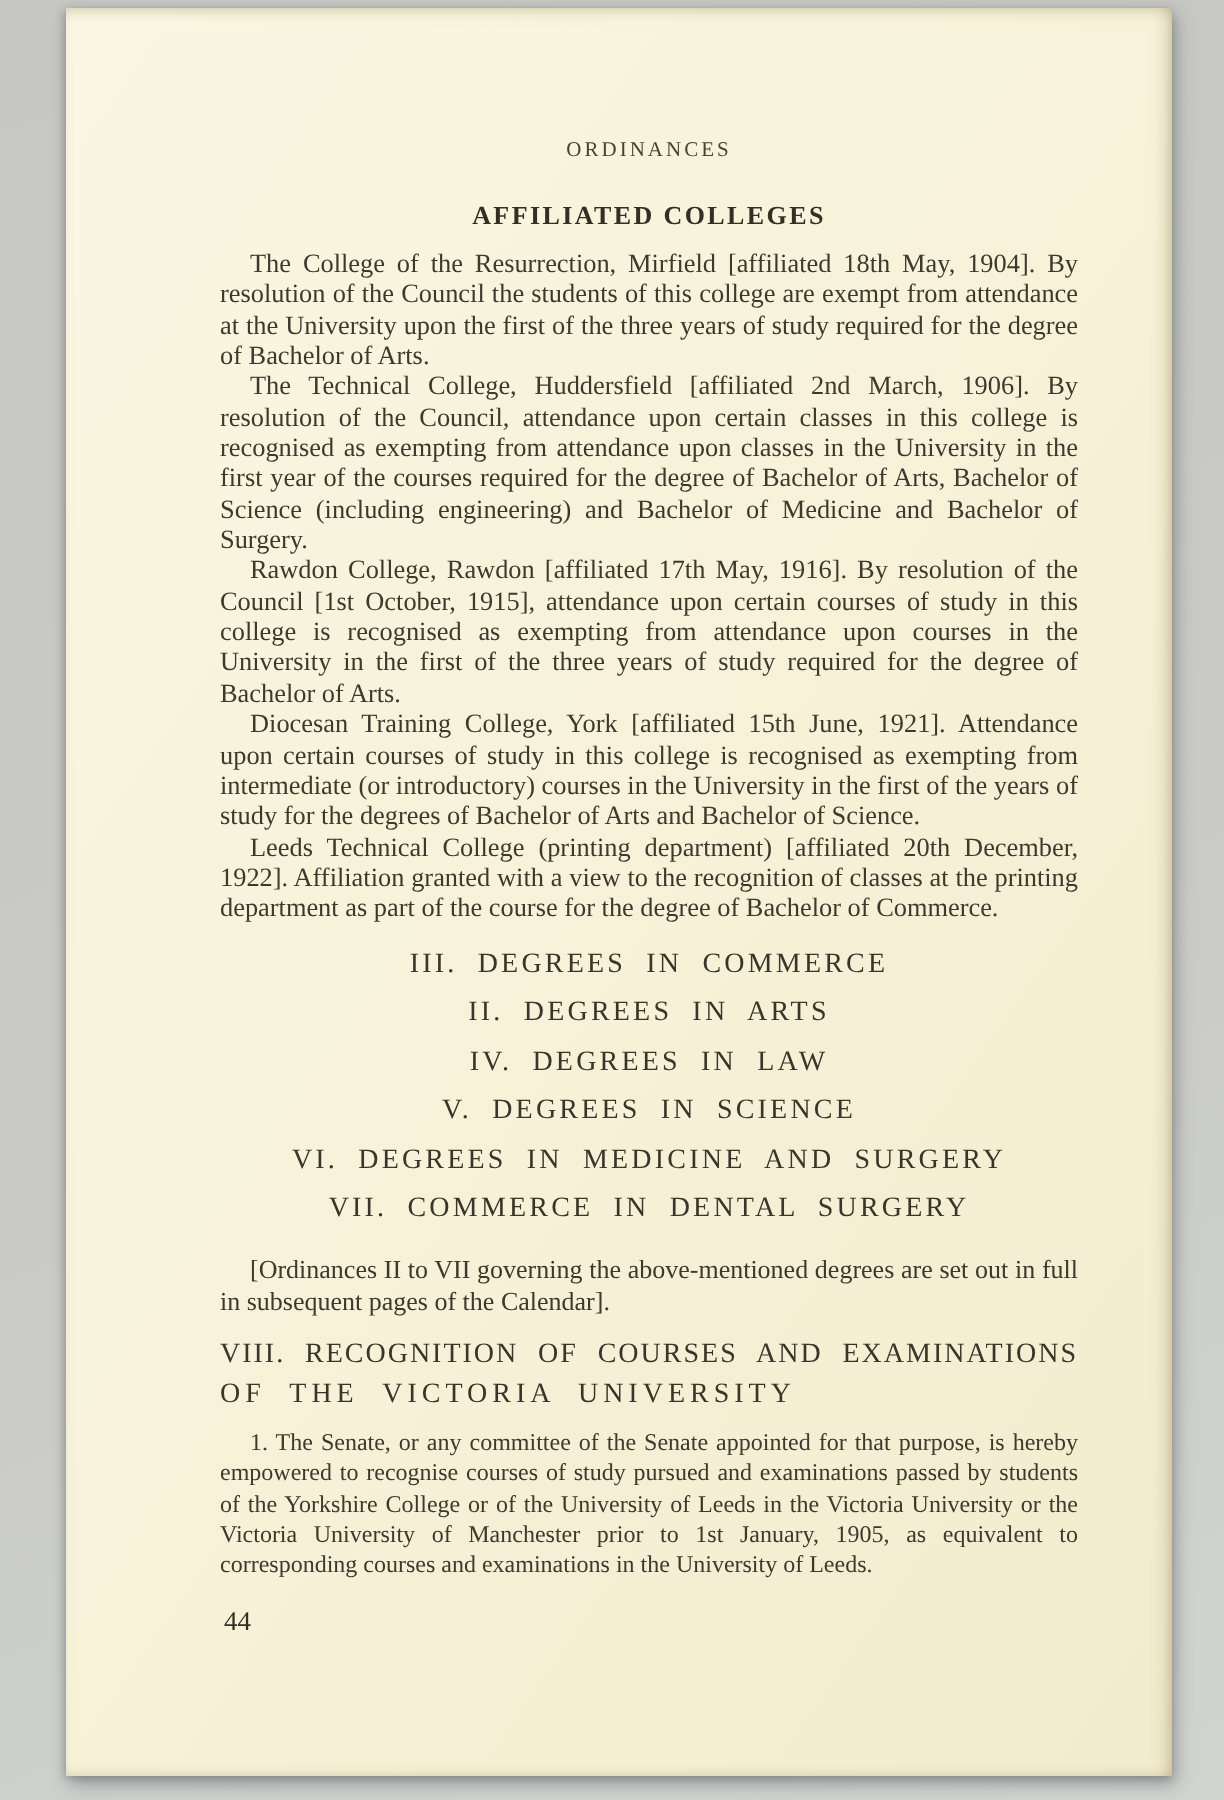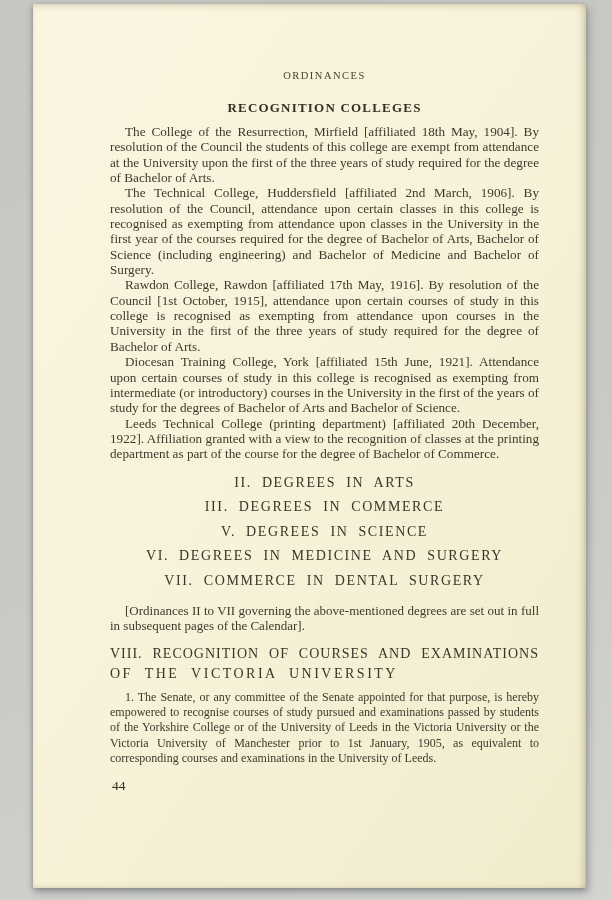--- a/index.html
+++ b/index.html
@@ -109,33 +109,34 @@
   }
 </style>
 </head>
 <body>
 
 <div class="canvas">
   <div class="page">
 
     <div class="running-head">ORDINANCES</div>
 
-    <div class="section-title">RECOGNITION COLLEGES</div>
+    <div class="section-title">AFFILIATED COLLEGES</div>
 
     <div class="body-text">
       <p>The College of the Resurrection, Mirfield [affiliated 18th May, 1904]. By resolution of the Council the students of this college are exempt from attendance at the University upon the first of the three years of study required for the degree of Bachelor of Arts.</p>
       <p>The Technical College, Huddersfield [affiliated 2nd March, 1906].  By resolution of the Council, attendance upon certain classes in this college is recognised as exempting from attendance upon classes in the University in the first year of the courses required for the degree of Bachelor of Arts, Bachelor of Science (including engineering) and Bachelor of Medicine and Bachelor of Surgery.</p>
       <p>Rawdon College, Rawdon [affiliated 17th May, 1916]. By resolution of the Council [1st October, 1915], attendance upon certain courses of study in this college is recognised as exempting from attendance upon courses in the University in the first of the three years of study required for the degree of Bachelor of Arts.</p>
       <p>Diocesan Training College, York [affiliated 15th June, 1921]. Attendance upon certain courses of study in this college is recognised as exempting from intermediate (or introductory) courses in the University in the first of the years of study for the degrees of Bachelor of Arts and Bachelor of Science.</p>
       <p>Leeds Technical College (printing department) [affiliated 20th December, 1922]. Affiliation granted with a view to the recognition of classes at the printing department as part of the course for the degree of Bachelor of Commerce.</p>
     </div>
 
     <div class="degrees">
+      <div class="degree-line">III.  DEGREES  IN  COMMERCE</div>
       <div class="degree-line">II.  DEGREES  IN  ARTS</div>
-      <div class="degree-line">III.  DEGREES  IN  COMMERCE</div>
+      <div class="degree-line">IV.  DEGREES  IN  LAW</div>
       <div class="degree-line">V.  DEGREES  IN  SCIENCE</div>
       <div class="degree-line">VI.  DEGREES  IN  MEDICINE  AND  SURGERY</div>
       <div class="degree-line">VII.  COMMERCE  IN  DENTAL  SURGERY</div>
     </div>
 
     <div class="note">
       <p>[Ordinances II to VII governing the above-mentioned degrees are set out in full in subsequent pages of the Calendar].</p>
     </div>
 
     <div class="viii-heading">

